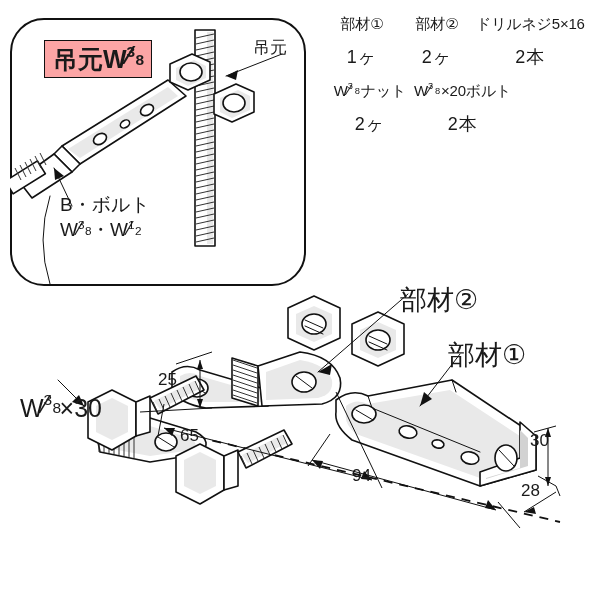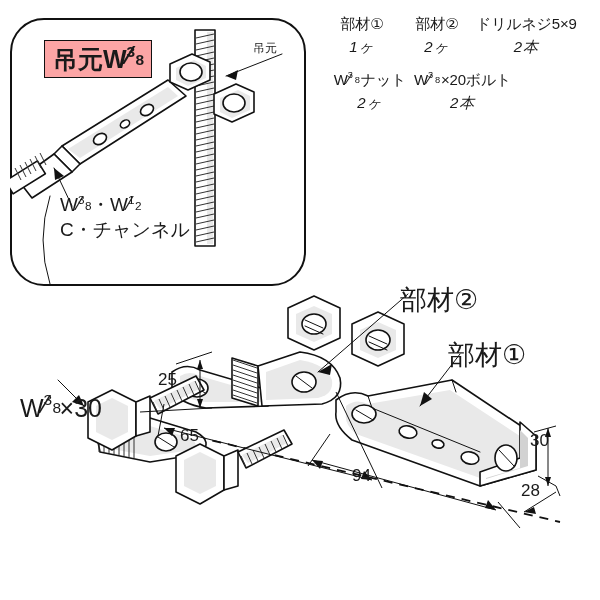--- a/index.html
+++ b/index.html
@@ -10,42 +10,42 @@
   }
   #stage{position:absolute;left:0;top:0;width:516px;height:600px;}
   .abs{position:absolute;}
 
   
   .parts-list{left:326px;top:14px;width:268px;}
   .parts-row{display:flex;}
   .parts-row.r2{margin-top:14px;}
   .part-cell{text-align:center;}
   .part-name{font-size:15px;line-height:19px;white-space:nowrap;letter-spacing:-0.2px;}
-  .part-qty{font-size:15px;line-height:19px;margin-top:4px;letter-spacing:1px;font-style:italic;}
+  .part-qty{font-size:18px;line-height:19px;margin-top:15px;letter-spacing:1px;}
   .c1{width:72px;}
   .c2{width:78px;}
   .c3{width:auto;}
   .c4{width:88px;}
   .c5{width:auto;}
 
   
   .frac{display:inline-block;position:relative;width:13px;height:1em;vertical-align:baseline;}
   .frac .n{position:absolute;left:0px;top:-0.42em;font-size:0.62em;}
   .frac .s{position:absolute;left:0px;top:-0.07em;font-size:1.02em;}
   .frac .d{position:absolute;left:7px;top:0.12em;font-size:0.62em;}
 
   
   .inset{left:10px;top:18px;width:296px;height:268px;
     border:2.5px solid #111;border-radius:34px;background:#fff;box-sizing:border-box;}
 
   .badge{left:44px;top:40px;background:#fca5a5;border:1.5px solid #111;
     padding:2px 8px 3px 8px;}
   .badge-txt{font-size:25px;font-weight:bold;line-height:29px;letter-spacing:0px;white-space:nowrap;}
 
-  .lbl-tsurimoto{left:253px;top:38px;font-size:12px;line-height:20px;white-space:nowrap;}
+  .lbl-tsurimoto{left:253px;top:38px;font-size:17px;line-height:20px;white-space:nowrap;}
 
   .legend{left:60px;top:192px;}
   .legend-line{font-size:19px;line-height:25px;white-space:nowrap;letter-spacing:0px;}
 
   
   .dim{font-size:17px;line-height:26px;font-weight:normal;}
   .dim-25{left:158px;top:367px;}
   .dim-65{left:180px;top:423px;}
   .dim-94{left:352px;top:463px;}
   .dim-20{left:530px;top:428px;}
@@ -75,21 +75,21 @@
     <div class="parts-row r1">
       <div class="part-cell c1">
         <div class="part-name">部材①</div>
         <div class="part-qty">1ヶ</div>
       </div>
       <div class="part-cell c2">
         <div class="part-name">部材②</div>
         <div class="part-qty">2ヶ</div>
       </div>
       <div class="part-cell c3">
-        <div class="part-name">ドリルネジ5×9</div>
+        <div class="part-name">ドリルネジ5×16</div>
         <div class="part-qty">2本</div>
       </div>
     </div>
 
     <div class="parts-row r2">
       <div class="part-cell c4">
         <div class="part-name"><span>W</span><span class="frac"><span class="n">3</span><span class="s">⁄</span><span class="d">8</span></span><span>ナット</span></div>
         <div class="part-qty">2ヶ</div>
       </div>
       <div class="part-cell c5">
@@ -192,22 +192,22 @@
     <path class="thin" d="M40 178 Q26 222 40 266"></path>
   </svg>
 
   <div class="abs badge">
     <span class="badge-txt"><span>吊元W</span><span class="frac" style="width:16px;"><span class="n">3</span><span class="s">⁄</span><span class="d" style="left:9px;">8</span></span></span>
   </div>
 
   <div class="abs lbl-tsurimoto">吊元</div>
 
   <div class="abs legend">
+    <div class="legend-line">B・ボルト</div>
     <div class="legend-line"><span>W</span><span class="frac"><span class="n">3</span><span class="s">⁄</span><span class="d">8</span></span><span>・W</span><span class="frac"><span class="n">1</span><span class="s">⁄</span><span class="d">2</span></span></div>
-    <div class="legend-line">C・チャンネル</div>
   </div>
 
   <svg class="abs" style="left:0px;top:280px;" width="600" height="300" viewBox="0 0 600 300">
 
     <path class="dashl" d="M150 146 L560 242"></path>
 
     <g>
       <path class="stf" d="M172 92 Q186 82 200 90 L268 110 Q278 118 268 126 L206 128 Q180 124 172 110 Z"></path>
       <path class="shade" d="M180 96 Q190 90 200 96 L262 114 Q268 119 262 122 L206 122 Q186 120 180 110 Z"></path>
       <ellipse class="stf" cx="197" cy="108" rx="11" ry="9"></ellipse>

